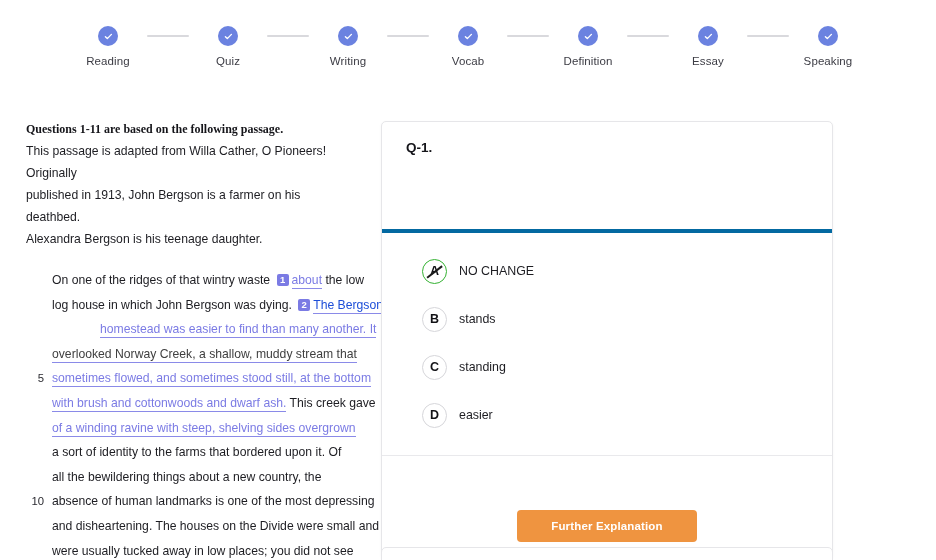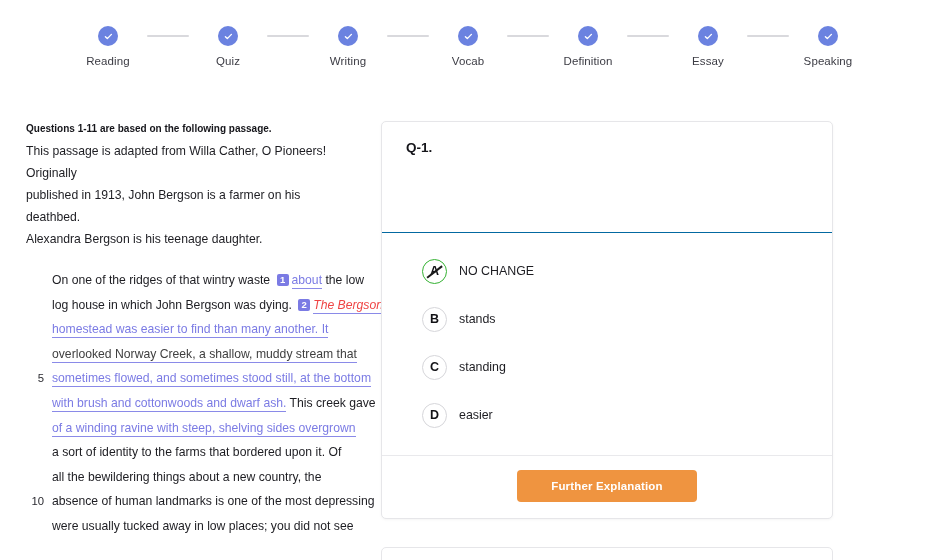--- a/index.html
+++ b/index.html
@@ -29,22 +29,22 @@
   .step-connector {
     height: 2px; width: 42px; background: #d9d9dd; border-radius: 1px;
     margin-top: 9px; flex: 0 0 auto;
   }
 
   
   .passage {
     position: absolute; left: 26px; top: 120px; width: 330px;
   }
   .passage-title {
-    font-size: 10px; font-weight: bold; color: #15151a;
-    line-height: 18px; margin-bottom: 2px;
+    font-size: 12px; font-weight: bold; color: #15151a;
+    line-height: 18px; margin-bottom: 2px; font-family: Liberation Serif, serif;
   }
   .passage-intro {
     font-size: 12.2px; color: #1d1d22; line-height: 22px;
   }
   .passage-body { margin-top: 18px; position: relative; }
   .pline {
     position: relative; height: 24.6px; line-height: 24.6px;
     font-size: 12.2px; color: #1d1d22; white-space: nowrap;
     padding-left: 26px;
   }
@@ -65,21 +65,21 @@
   }
 
   
   .qcard {
     position: absolute; left: 381px; top: 121px; width: 452px;
     background: #fff; border: 1px solid #e6e6e9; border-radius: 5px;
     box-shadow: 0 1px 3px rgba(0,0,0,0.045);
   }
   .qstem {
     height: 111px; padding: 18px 24px;
-    border-bottom: 1px solid #0369a1;
+    border-bottom: 4px solid #0369a1;
   }
   .qstem-text { font-size: 13.5px; font-weight: bold; color: #15151a; }
   .qoptions { padding: 22px 0 24px 0; border-bottom: 1px solid #e9e9ec; }
   .opt {
     display: flex; align-items: center; height: 32px; margin: 0 0 16px 0;
     padding-left: 40px; cursor: pointer;
   }
   .opt:last-child { margin-bottom: 0; }
   .opt-circle {
     width: 25px; height: 25px; border-radius: 50%;
@@ -93,20 +93,21 @@
     height: 1.6px; background: #1a1a1a;
     transform: rotate(-38deg); transform-origin: center;
   }
   .opt-text { margin-left: 12px; font-size: 12.4px; color: #1d1d22; }
   .qfooter { padding: 14px 0 16px 0; display: flex; justify-content: center; }
   .further-btn {
     background: #ef9440; color: #fff; border: none; border-radius: 4px;
     font-size: 11.5px; font-weight: bold; padding: 10px 34px;
     cursor: pointer; font-family: "Liberation Sans", sans-serif;
     letter-spacing: .15px;
+    margin-top: 40px;
   }
   .qcard-next {
     position: absolute; left: 381px; top: 547px; width: 452px; height: 40px;
     background: #fff; border: 1px solid #e6e6e9; border-radius: 5px;
   }
 </style>
 </head>
 <body>
 
 <div id="app">
@@ -178,29 +179,30 @@
 
   <div class="passage">
     <div class="passage-title">Questions 1-11 are based on the following passage.</div>
     <div class="passage-intro" id="passage-intro">
         <div>This passage is adapted from Willa Cather, O Pioneers! Originally</div>
         <div>published in 1913, John Bergson is a farmer on his deathbed.</div>
         <div>Alexandra Bergson is his teenage daughter.</div>
       </div>
     <div class="passage-body" id="passage-body">
         <div class="pline"><span>On one of the ridges of that wintry waste </span><span class="marker" style="background: rgb(123, 123, 228);">1</span><span class="hl" style="color: rgb(123, 123, 228);">about</span><span> the low</span></div>
-        <div class="pline"><span>log house in which John Bergson was dying. </span><span class="marker" style="background: rgb(123, 123, 228);">2</span><span class="hl" style="color: #ef4444; font-style: italic;">The Bergson</span></div>
-        <div class="pline"><span class="hl" style="color: rgb(123, 123, 228);">homestead was easier to find than many another. It</span></div>
+        <div class="pline"><span>log house in which John Bergson was dying. </span><span class="marker" style="background: rgb(123, 123, 228);">2</span><span class="hl" style="color: #1d4ed8;">The Bergson</span></div>
+        <div class="pline"><span class="hl" style="color: rgb(123, 123, 228); margin-left: 48px;">homestead was easier to find than many another. It</span></div>
         <div class="pline"><span class="hl" style="color: #404040;">overlooked Norway Creek, a shallow, muddy stream that</span></div>
         <div class="pline"><span class="lineno">5</span><span class="hl" style="color: rgb(123, 123, 228);">sometimes flowed, and sometimes stood still, at the bottom</span></div>
         <div class="pline"><span class="hl" style="color: rgb(123, 123, 228);">with brush and cottonwoods and dwarf ash.</span><span> This creek gave</span></div>
         <div class="pline"><span class="hl" style="color: rgb(123, 123, 228);">of a winding ravine with steep, shelving sides overgrown</span></div>
         <div class="pline"><span>a sort of identity to the farms that bordered upon it. Of</span></div>
         <div class="pline"><span>all the bewildering things about a new country, the</span></div>
         <div class="pline"><span class="lineno">10</span><span>absence of human landmarks is one of the most depressing</span></div>
+        <div class="pline"><span>and disheartening. The houses on the Divide were small and</span></div>
         <div class="pline"><span>were usually tucked away in low places; you did not see</span></div>
       </div>
   </div>
 
   <div class="qcard">
     <div class="qstem">
       <div class="qstem-text">Q-1.</div>
       <div></div>
     </div>
     <div class="qoptions" id="qoptions">

